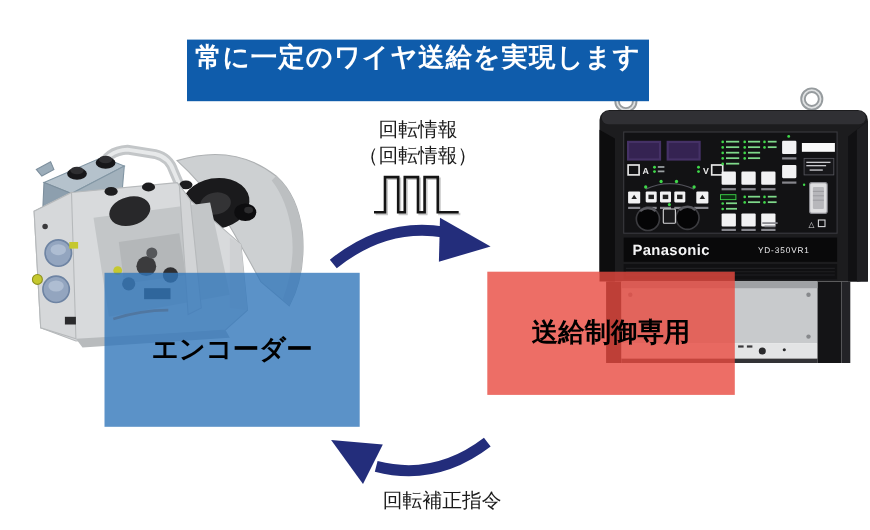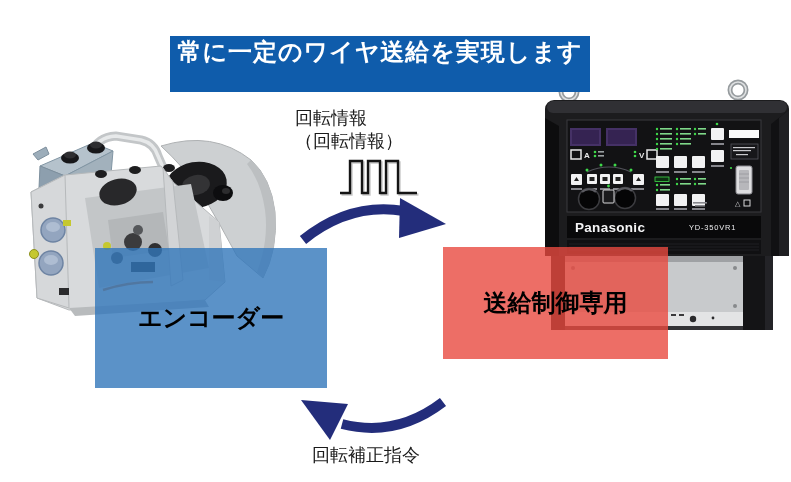--- a/index.html
+++ b/index.html
@@ -12,21 +12,21 @@
     display:flex; justify-content:center; z-index:4;margin-top:16px;
   }
   .banner span { color:var(--banner-text,#ffffff); font-size:24px; font-weight:bold; letter-spacing:1px; white-space:nowrap; }
 
   svg.feeder  { position:absolute; left:13px;  top:130px; z-index:1; }
   svg.machine { position:absolute; left:543px; top:78px;  z-index:1; }
   svg.pulse   { position:absolute; left:337px; top:154px; z-index:2; }
   svg.arrow-top    { position:absolute; left:298px; top:194px; z-index:2; }
   svg.arrow-bottom { position:absolute; left:298px; top:390px; z-index:2; }
 
-  .flow-label { position:absolute; color:var(--label-text,#1a1a1a); text-align:left; z-index:2; font-weight:500;font-family:Liberation Serif, serif; }
+  .flow-label { position:absolute; color:var(--label-text,#1a1a1a); text-align:center; z-index:2; font-weight:500;font-family:Liberation Serif, serif; }
   .flow-label.top    { left:295px; top:107px; width:170px; font-size:18px; line-height:1.3; }
   .flow-label.bottom { left:312px; top:443px; width:180px; font-size:18px; }
 
   .box {
     position:absolute; z-index:3;
     display:flex; flex-direction:column; align-items:center; justify-content:center;
     font-size:24px; font-weight:bold; color:var(--box-text,#000); line-height:1.45; text-align:center;border-radius:29px;
   }
   .box::before { content:""; position:absolute; inset:0; opacity:var(--box-opacity,0.8); }
   .box.encoder::before { background:var(--encoder-box,#3277ba); }

